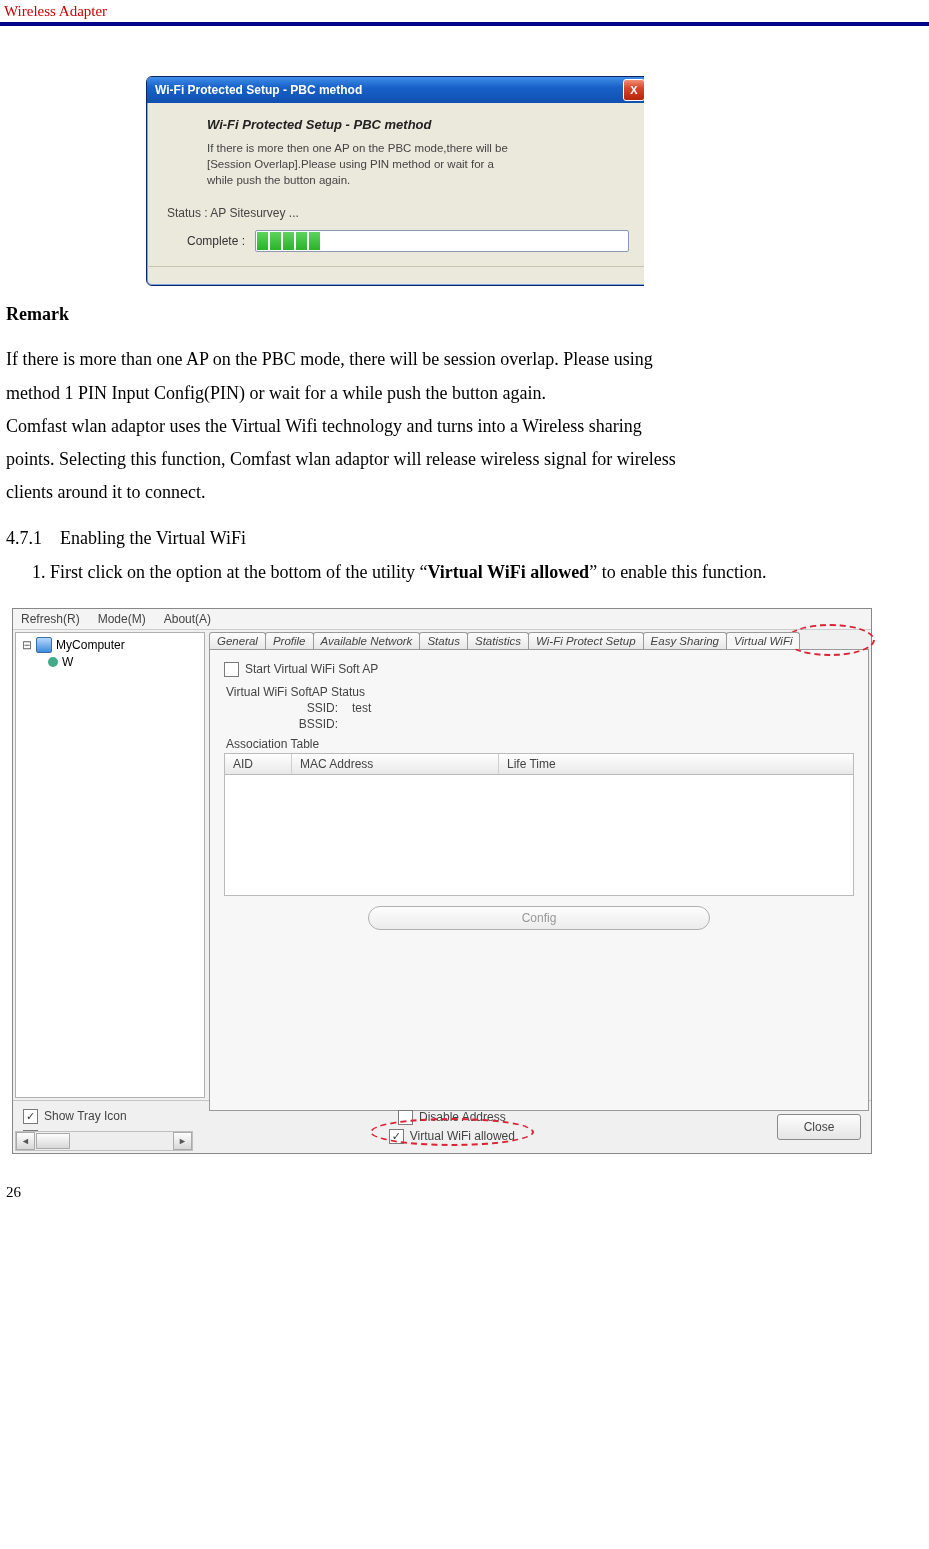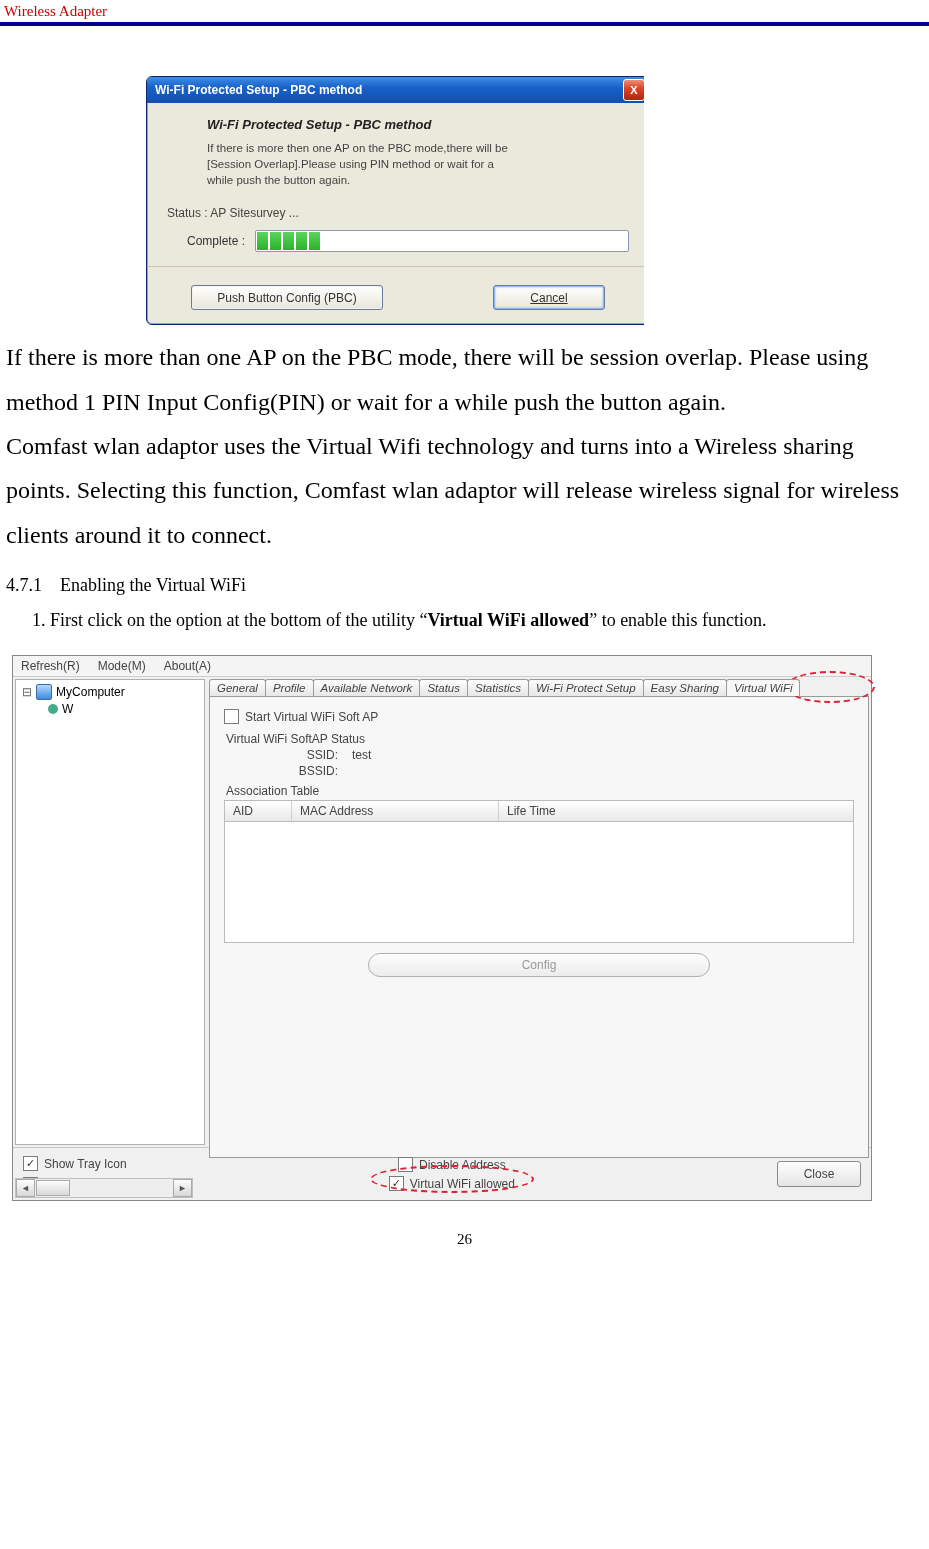--- a/index.html
+++ b/index.html
@@ -140,21 +140,21 @@
   }
   .dlg-btn.cancel {
     min-width: 90px;
     box-shadow: 0 0 2px 1px #6aa7ff inset;
   }
   .section-title {
     font-size: 21px;
     margin: 22px 0 4px 0;
   }
   .body-text {
-    font-size: 24px;
+    font-size: 18px;
     line-height: 1.85;
     margin: 0;
   }
   .remark {
     font-weight: bold;
     font-size: 18px;
   }
   .subsect {
     margin-top: 12px;
     font-size: 18px;
@@ -367,21 +367,20 @@
     height: 24px;
     border: 1px solid #8a8a8a;
     background: linear-gradient(#fdfdfd, #e5e5e5);
     border-radius: 3px;
     display: flex;
     align-items: center;
     justify-content: center;
     font-size: 12px;
   }
   .pagenum {
-    text-align: center;
     font-size: 15px;
     margin-top: 30px;
     font-family: "Times New Roman", serif;
   }
 </style>
 </head>
 <body>
 
 <div class="header-bar">
   <span class="header-text">Wireless  Adapter</span>
@@ -409,30 +408,25 @@
           <div class="progress">
             <div class="progress-seg"></div>
                 <div class="progress-seg"></div>
                 <div class="progress-seg"></div>
                 <div class="progress-seg"></div>
                 <div class="progress-seg"></div>
           </div>
         </div>
         <div class="dlg-sep"></div>
       </div>
-      <div class="dlg-btnrow">
-        <div class="dlg-btn">Push Button Config (PBC)</div>
-        <div class="dlg-btn cancel">
-              <span style="text-decoration:underline">Cancel</span>
-            </div>
-      </div>
     </div>
    </div>
   </div>
 
+  <p class="remark">Remark</p>
   <p class="body-text">If there is more than one AP on the PBC mode, there will be session overlap. Please using</p>
   <p class="body-text">method 1 PIN Input Config(PIN) or wait for a while push the button again.</p>
 
   <p class="body-text">Comfast wlan adaptor  uses the Virtual Wifi technology and turns into a Wireless sharing</p>
   <p class="body-text">points. Selecting this function, Comfast wlan adaptor will release wireless signal for wireless</p>
   <p class="body-text">clients around it to connect.</p>
   <p class="body-text subsect">4.7.1 Enabling the Virtual WiFi</p>
   <ol class="steps">
     <li>
       <span>First click on the option at the bottom of the utility “</span><b>Virtual WiFi allowed</b><span>” to enable this function.</span>

